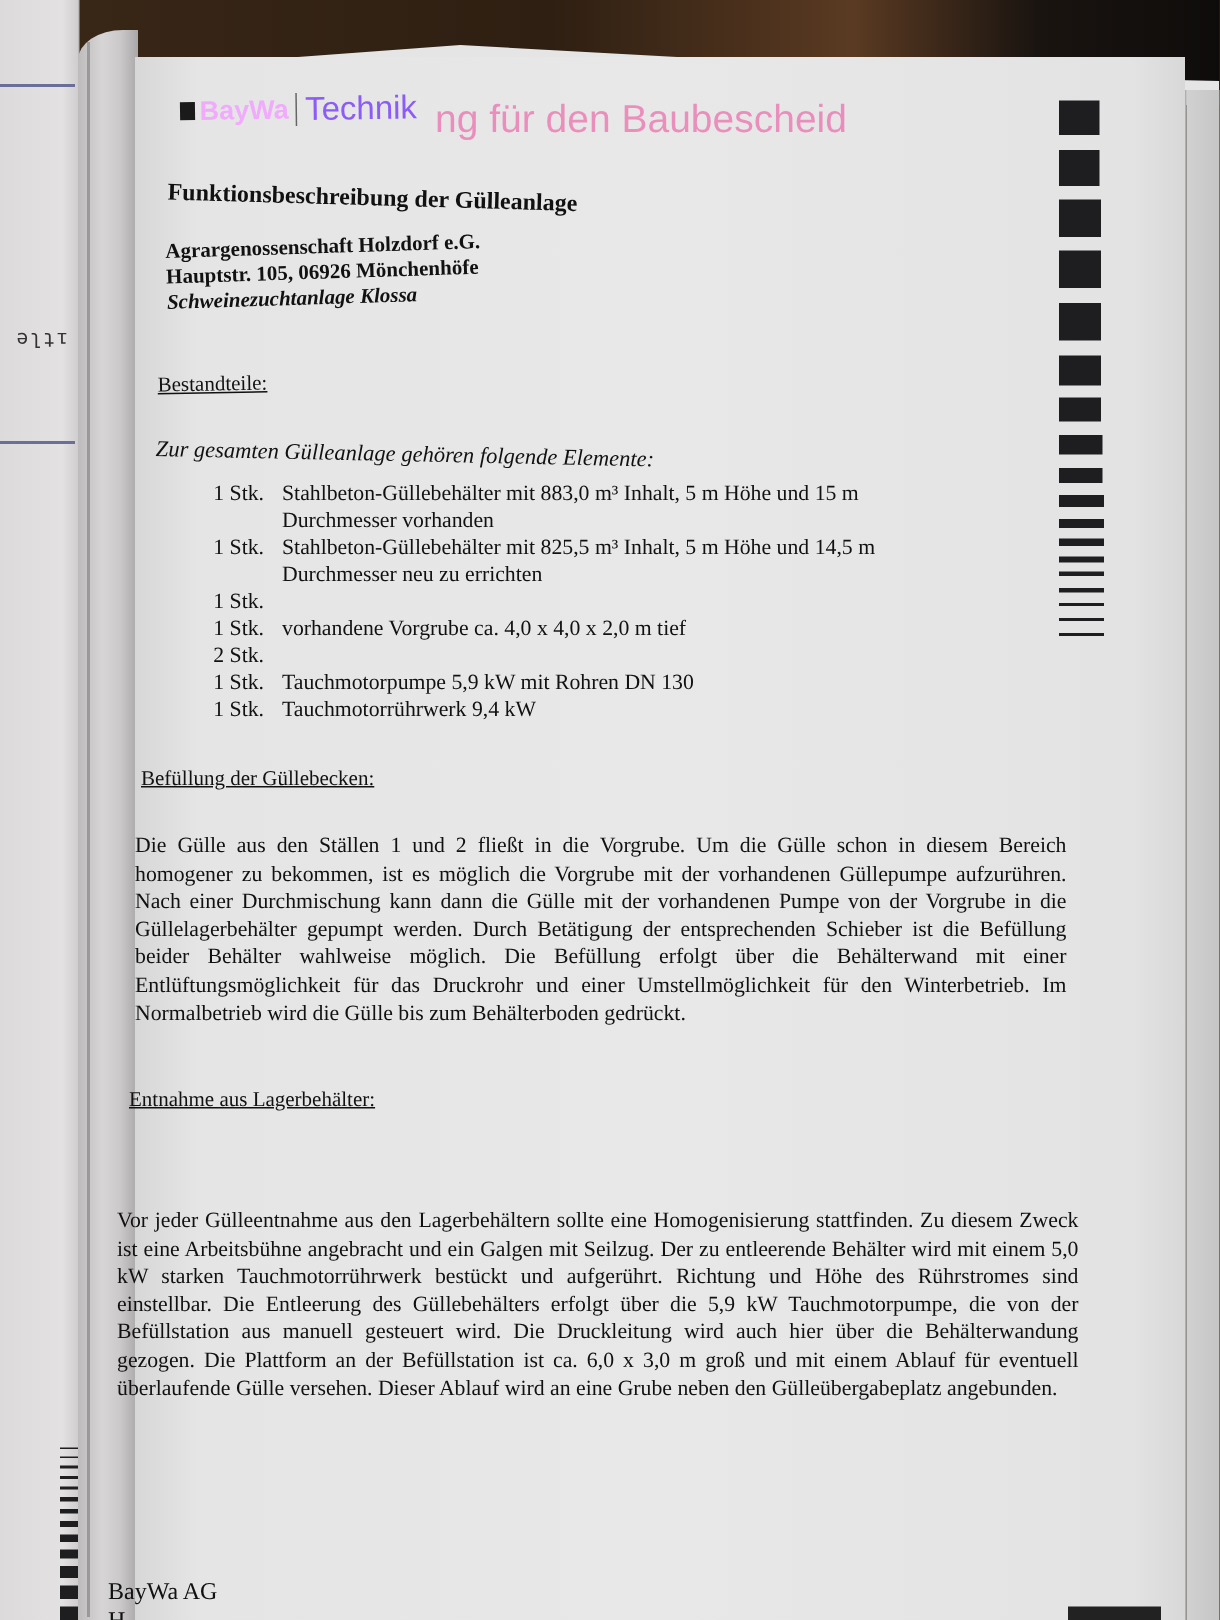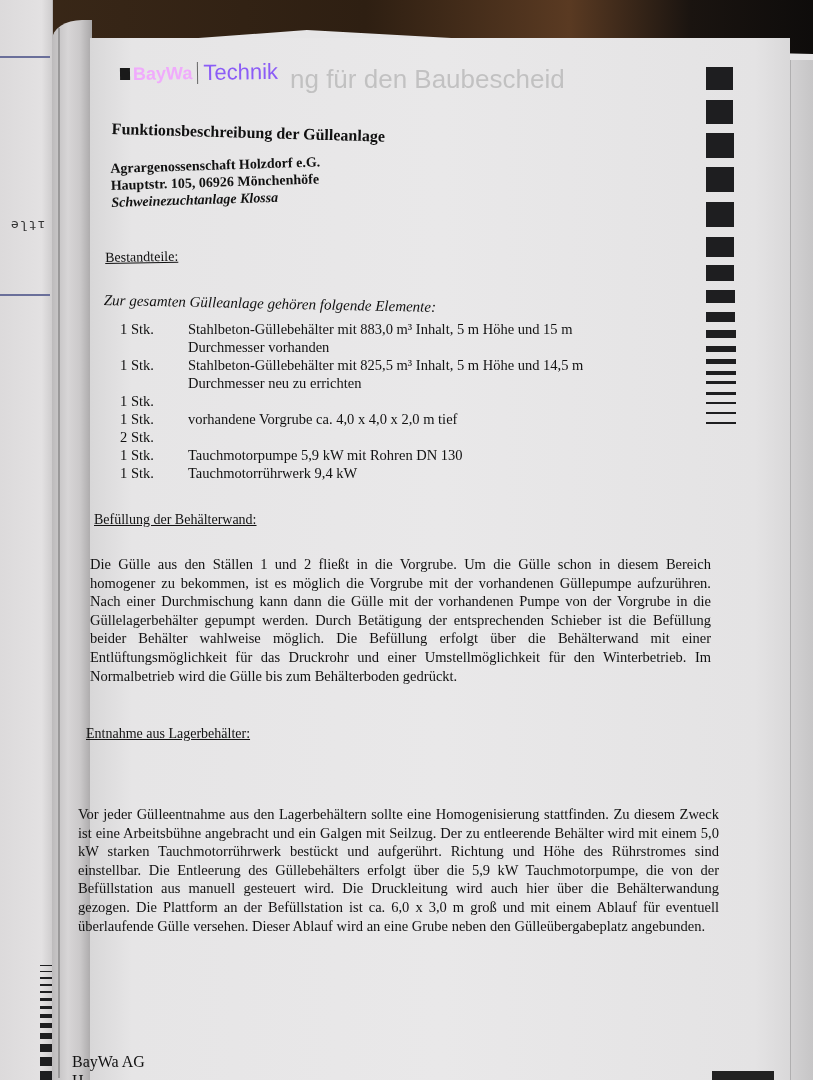--- a/index.html
+++ b/index.html
@@ -62,31 +62,31 @@
   .title { left:112px; top:120px; font-size:16px; font-weight:bold; transform:rotate(1.6deg); transform-origin:0 0; }
   .addr { left:110px; top:160px; font-size:14px; font-weight:bold; line-height:17px; transform:rotate(-1.8deg); transform-origin:0 0; }
   .addr .it { font-style:italic; }
 
   .h-under { text-decoration:underline; font-size:14px; }
   .h1 { left:105px; top:250px; transform:rotate(-1deg); transform-origin:0 0; }
   .intro { left:104px; top:292px; font-size:15px; font-style:italic; transform:rotate(1.2deg); transform-origin:0 0; }
 
   .items { left:120px; top:320px; font-size:14.5px; line-height:18px; }
   .item { display:flex; }
-  .item .qty { width:68px; text-align:left; padding-right:12px; box-sizing:border-box; }
+  .item .qty { width:68px; text-align:right; padding-right:12px; box-sizing:border-box; }
   .item .txt { width:460px; }
 
   .h2 { left:94px; top:512px; }
   .p { font-size:14.5px; line-height:18.6px; text-align:justify; text-align-last:left; }
   .p1 { left:90px; top:555px; width:621px; }
   .h3 { left:86px; top:726px; }
   .p2 { left:78px; top:767px; width:641px;margin-top:38px; }
   .footer { left:72px; top:1053px; font-size:16px; }
   .footer2 { left:72px; top:1072px; font-size:16px; height:8px; overflow:hidden; }
-  .ghost { position:absolute; color:#a3a3a3; font-family:"Liberation Sans", sans-serif; opacity:.55; }
+  .ghost { position:absolute; color:#ec4899; font-family:"Liberation Sans", sans-serif; opacity:.55; }
 </style>
 </head>
 <body>
 
 <div class="bg-top"></div>
 
 <div class="left-page">
   <div class="tab-line" style="top:56px"></div>
   <div class="tab-line" style="top:294px"></div>
   <div class="rot-text">ıtle</div>
@@ -179,20 +179,20 @@
   <div class="item">
       <span class="qty">1 Stk.</span>
       <span class="txt">Tauchmotorpumpe 5,9 kW mit Rohren DN 130</span>
     </div>
   <div class="item">
       <span class="qty">1 Stk.</span>
       <span class="txt">Tauchmotorrührwerk 9,4 kW</span>
     </div>
 </div>
 
-<div class="doc h-under h2">Befüllung der Behälterwand:</div>
+<div class="doc h-under h2">Befüllung der Güllebecken:</div>
 <div class="doc p p1">Die Gülle aus den Ställen 1 und 2 fließt in die Vorgrube. Um die Gülle schon in diesem Bereich homogener zu bekommen, ist es möglich die Vorgrube mit der vorhandenen Güllepumpe aufzurühren. Nach einer Durchmischung kann dann die Gülle mit der vorhandenen Pumpe von der Vorgrube in die Güllelagerbehälter gepumpt werden. Durch Betätigung der entsprechenden Schieber ist die Befüllung beider Behälter wahlweise möglich. Die Befüllung erfolgt über die Behälterwand mit einer Entlüftungsmöglichkeit für das Druckrohr und einer Umstellmöglichkeit für den Winterbetrieb. Im Normalbetrieb wird die Gülle bis zum Behälterboden gedrückt.</div>
 
 <div class="doc h-under h3">Entnahme aus Lagerbehälter:</div>
 <div class="doc p p2">Vor jeder Gülleentnahme aus den Lagerbehältern sollte eine Homogenisierung stattfinden. Zu diesem Zweck ist eine Arbeitsbühne angebracht und ein Galgen mit Seilzug. Der zu entleerende Behälter wird mit einem 5,0 kW starken Tauchmotorrührwerk bestückt und aufgerührt. Richtung und Höhe des Rührstromes sind einstellbar. Die Entleerung des Güllebehälters erfolgt über die 5,9 kW Tauchmotorpumpe, die von der Befüllstation aus manuell gesteuert wird. Die Druckleitung wird auch hier über die Behälterwandung gezogen. Die Plattform an der Befüllstation ist ca. 6,0 x 3,0 m groß und mit einem Ablauf für eventuell überlaufende Gülle versehen. Dieser Ablauf wird an eine Grube neben den Gülleübergabeplatz angebunden.</div>
 
 <div class="doc footer">BayWa AG</div>
 <div class="doc footer2">H...</div>
 
 </body></html>

